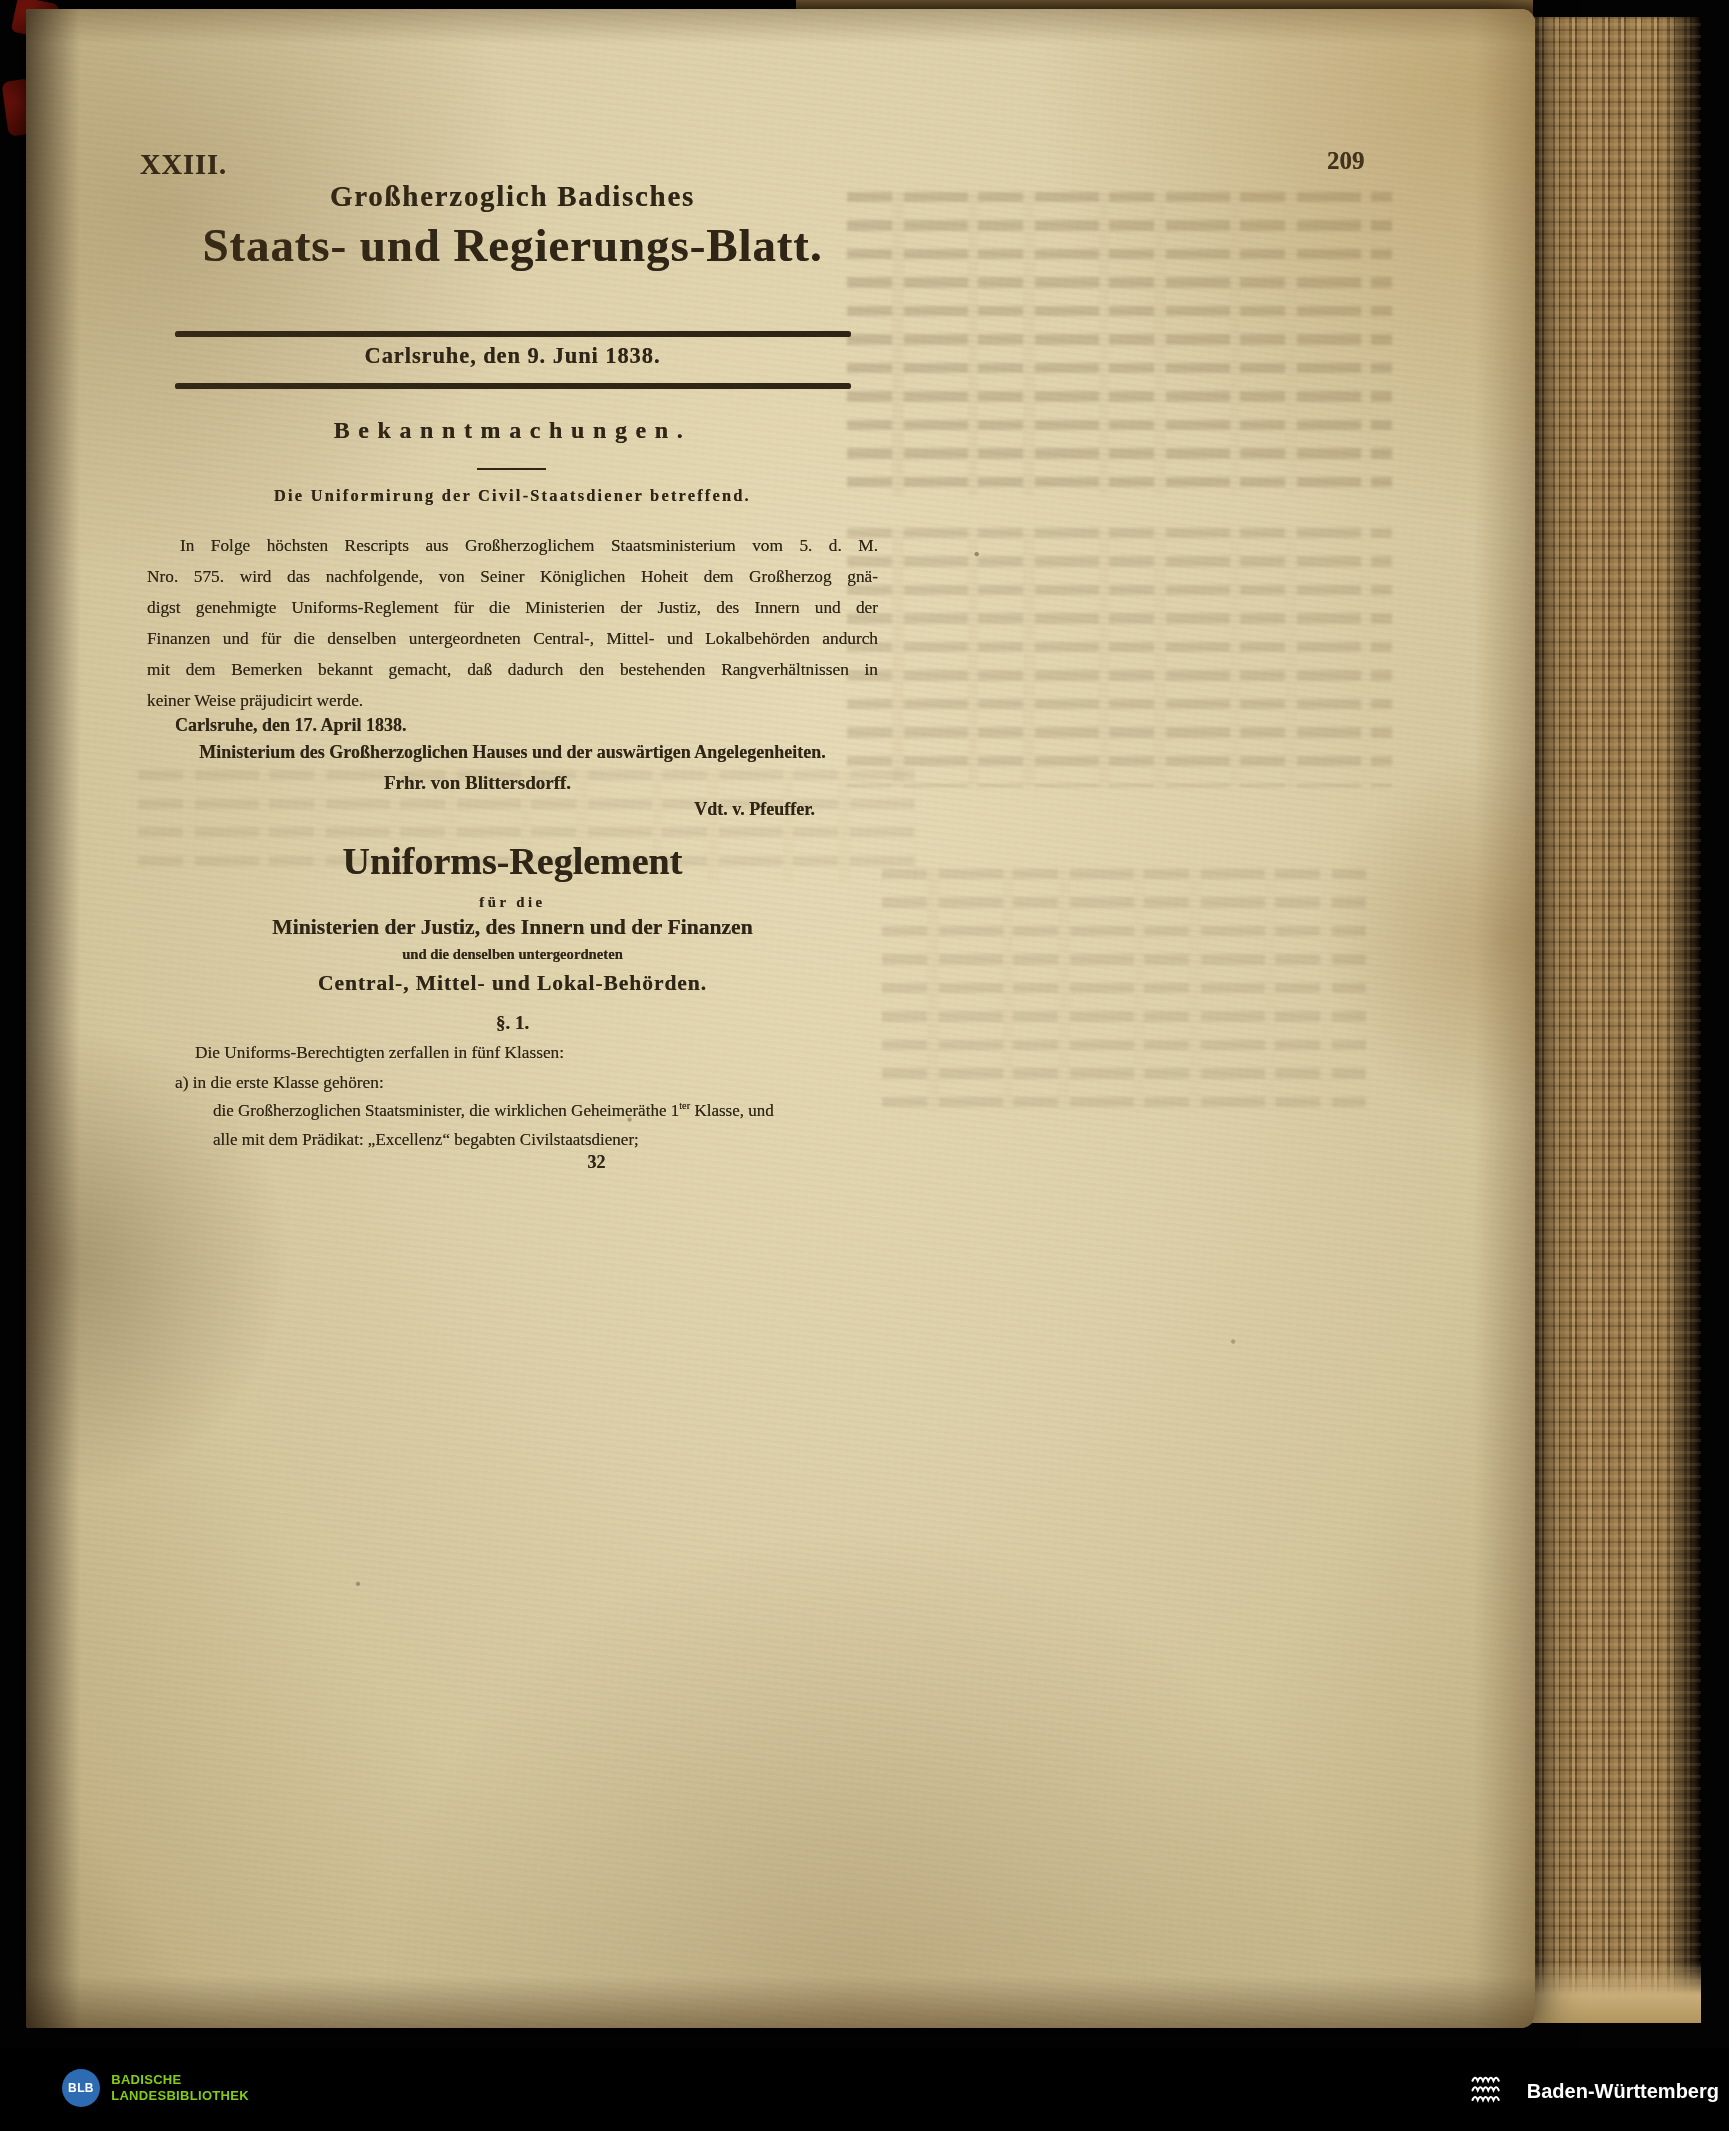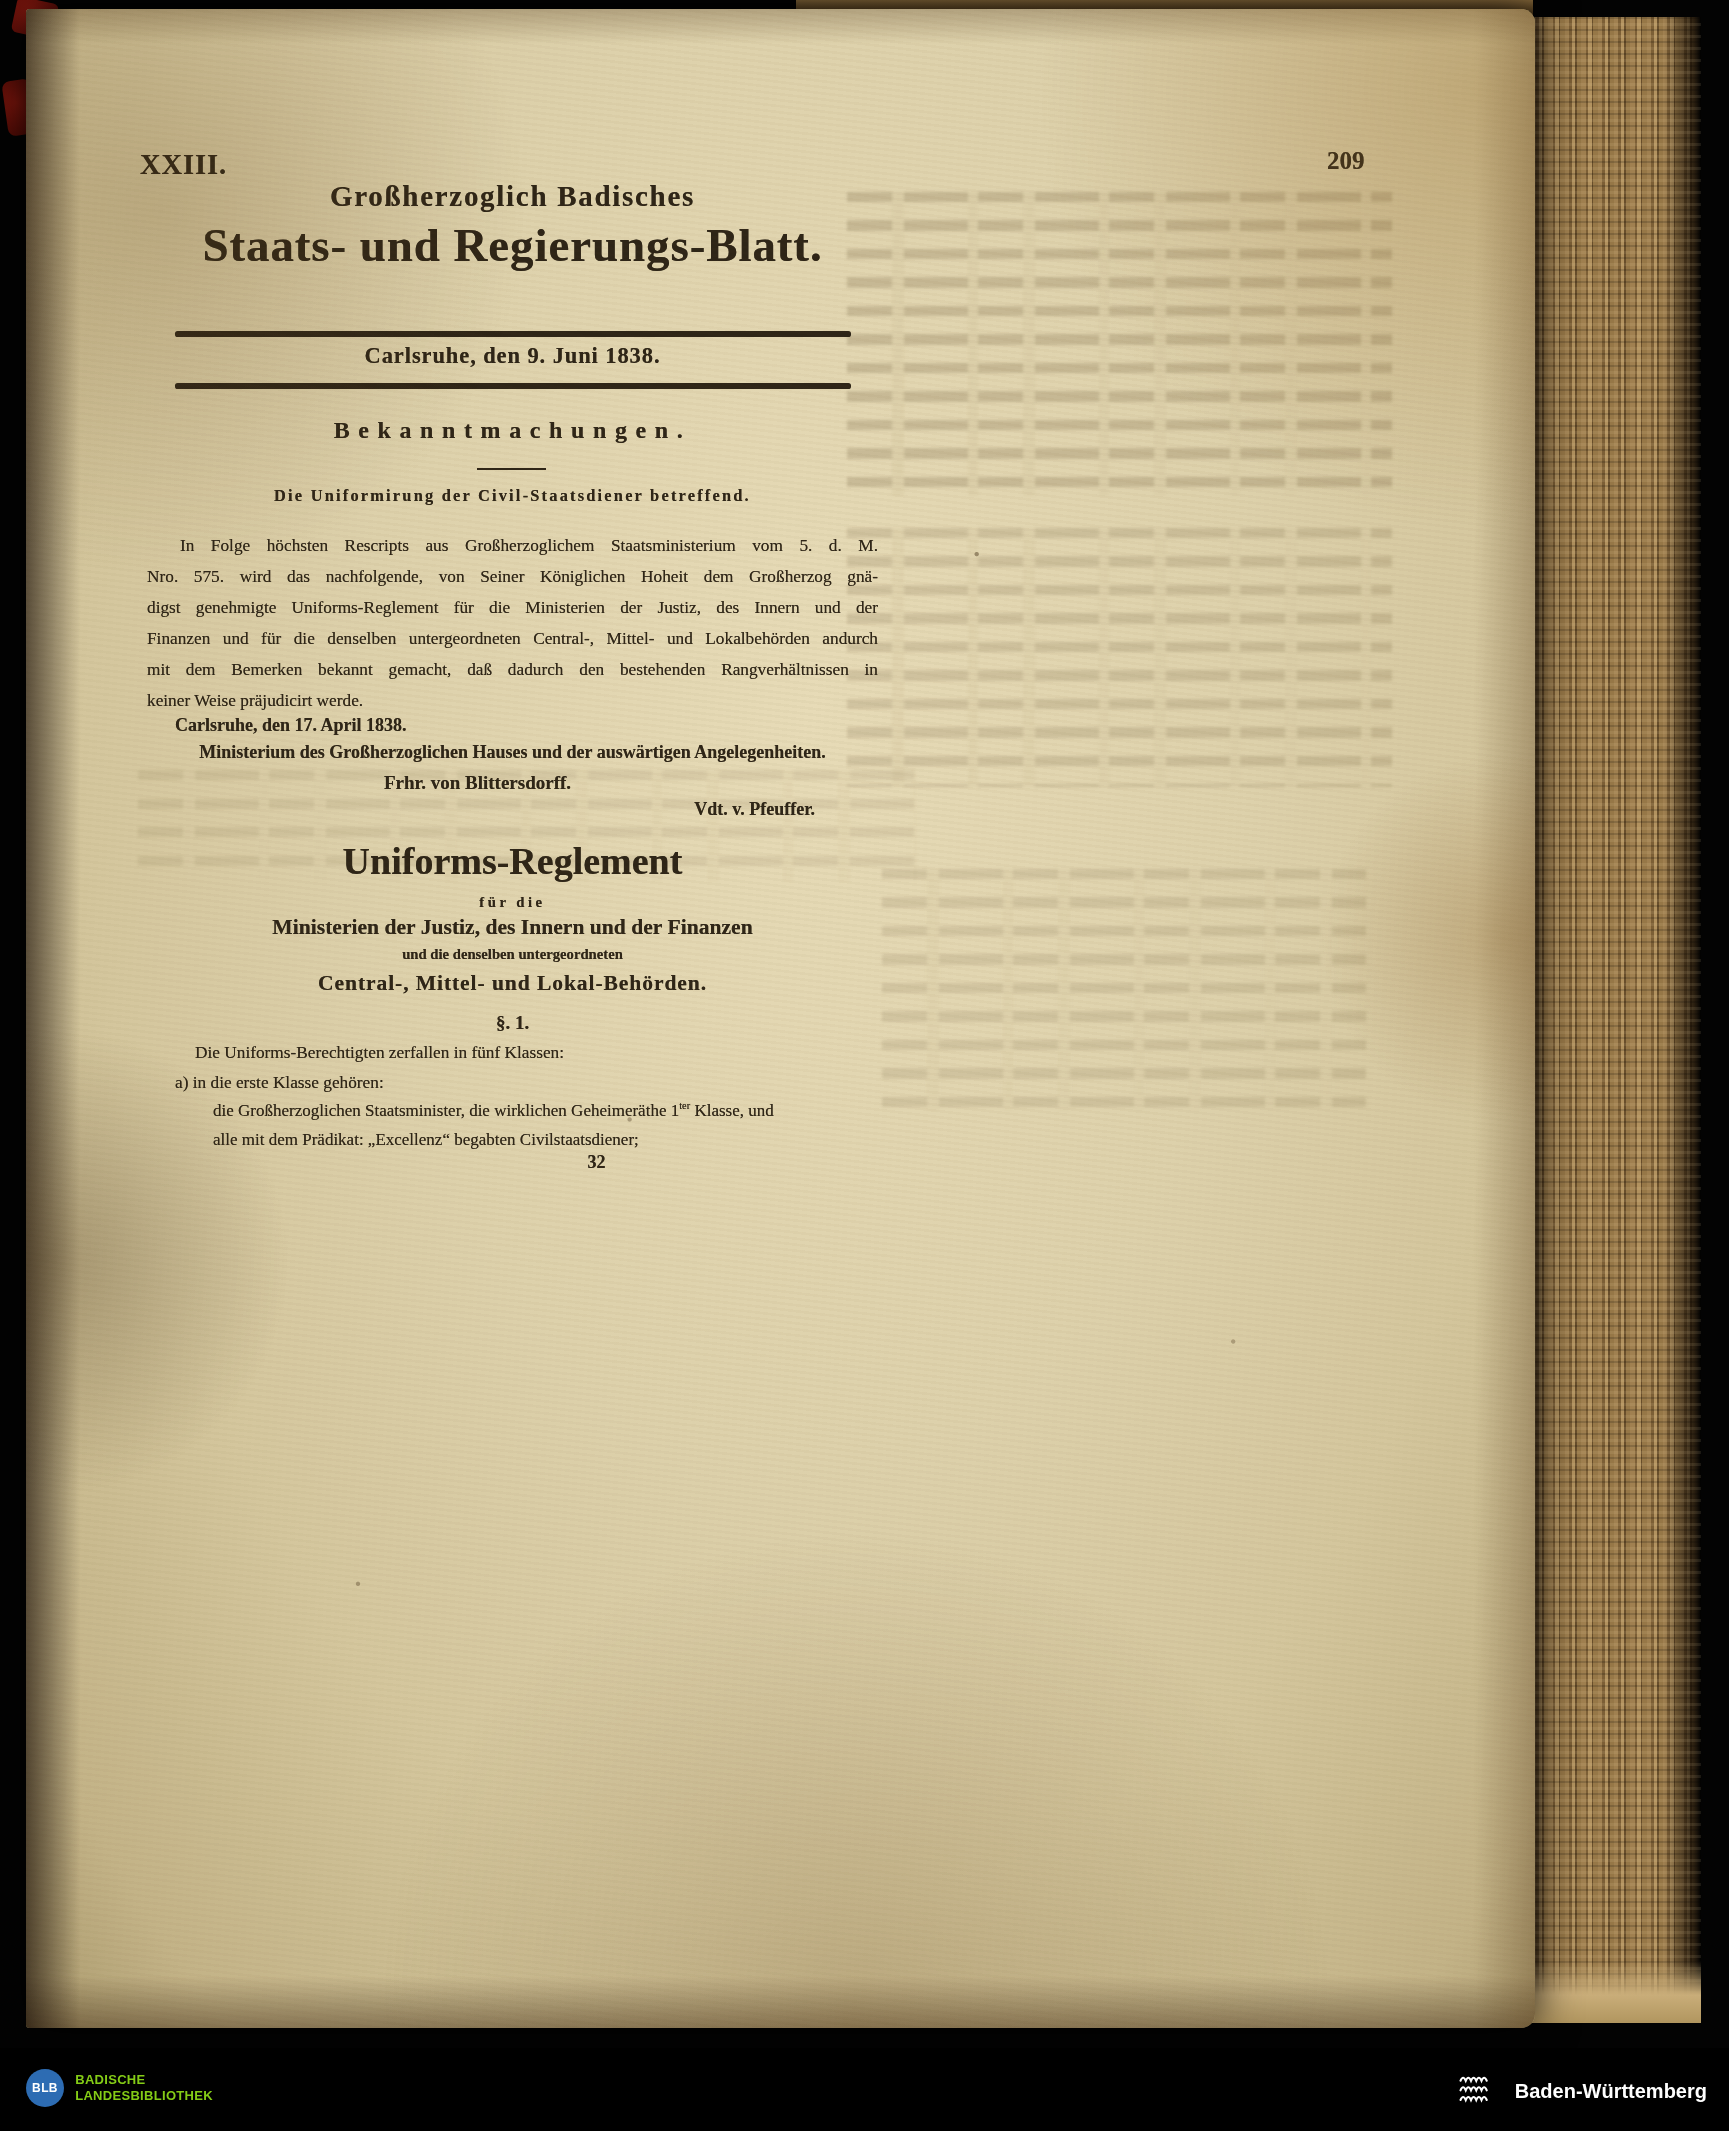--- a/index.html
+++ b/index.html
@@ -123,24 +123,24 @@
   .reg-a2     { left:187px; top:1121px; font-size:17px; }
   .sup        { vertical-align:super; font-size:10.4px; }
   .sig-mark   { left:121px; width:899px; top:1143px; font-size:18px; font-weight:bold; text-align:center; }
 
   
   .footer { position:absolute; left:0; top:2048px; width:1729px; height:84px; background:#000; }
   .blb { position:absolute; left:26px; top:21px; display:flex; align-items:center; gap:11.2px; }
   .blb-circle {
     width:38px; height:38px; border-radius:50%; background:#2d6cb3;
     color:#fff; font-family:"Liberation Sans", sans-serif; font-weight:bold; font-size:12px;
-    display:flex; align-items:center; justify-content:center; letter-spacing:0.4px;
+    display:flex; align-items:center; justify-content:center; letter-spacing:0.4px;margin-left:36px;
   }
   .blb-text { color:#84cc16; font-family:"Liberation Sans", sans-serif; font-weight:bold; font-size:13px; line-height:16.4px; letter-spacing:0.3px; }
-  .bw { position:absolute; right:22px; top:24px; display:flex; align-items:center; gap:23px; }
+  .bw { position:absolute; right:10px; top:24px; display:flex; align-items:center; gap:23px; }
   .bw-label { color:#fff; font-family:"Liberation Sans", sans-serif; font-weight:bold; font-size:20px; }
 </style>
 </head>
 <body>
 
 <div class="top-edge"></div>
 <div class="fore-edge"></div>
 <div class="mark1"></div>
 <div class="mark2"></div>
 

